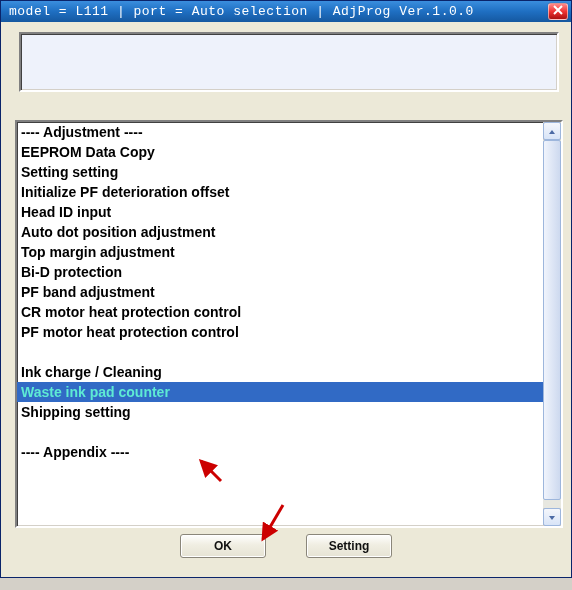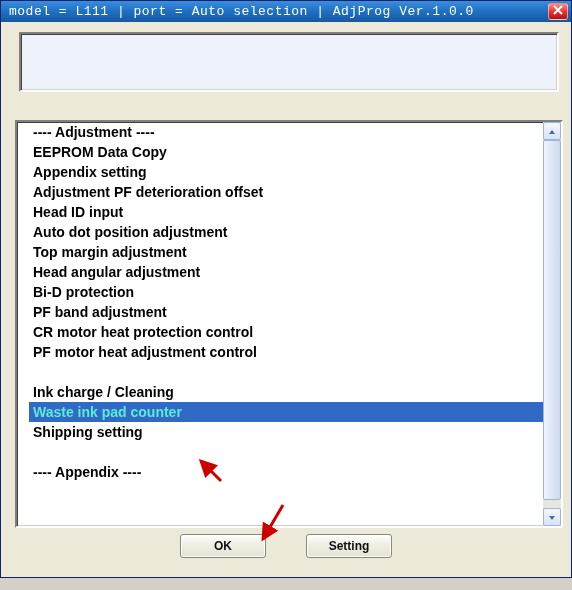--- a/index.html
+++ b/index.html
@@ -65,21 +65,20 @@
     border-left-color: #808080;
     border-right-color: #fff;
     border-bottom-color: #fff;
     box-shadow: inset 1px 1px 0 #404040, inset -1px -1px 0 #d4d0c8;
     background: #fff;
     padding: 0;
   }
   .list-inner {
     width: 100%; height: 100%;
     display: flex;
-    padding-left: 12px;
   }
   .list-items {
     flex: 1 1 auto;
     height: 100%;
     overflow: hidden;
     font-family: Verdana, Tahoma, sans-serif;
     font-size: 14px;
     font-weight: bold;
     color: #000;
     line-height: 20px;
@@ -169,30 +168,29 @@
 
   <div class="content">
 
     <div class="upper-box"></div>
 
     <div class="list-frame">
       <div class="list-inner">
         <div class="list-items" id="list-items">
             <div class="item">---- Adjustment ----</div>
             <div class="item">EEPROM Data Copy</div>
-            <div class="item">Appendix setting</div>
-            <div class="item">Adjustment PF deterioration offset</div>
+            <div class="item">Setting setting</div>
+            <div class="item">Initialize PF deterioration offset</div>
             <div class="item">Head ID input</div>
             <div class="item">Auto dot position adjustment</div>
             <div class="item">Top margin adjustment</div>
-            <div class="item">Head angular adjustment</div>
             <div class="item">Bi-D protection</div>
             <div class="item">PF band adjustment</div>
             <div class="item">CR motor heat protection control</div>
-            <div class="item">PF motor heat adjustment control</div>
+            <div class="item">PF motor heat protection control</div>
             <div class="item"></div>
             <div class="item">Ink charge / Cleaning</div>
             <div class="item selected">Waste ink pad counter</div>
             <div class="item">Shipping setting</div>
             <div class="item"></div>
             <div class="item">---- Appendix ----</div>
           </div>
         <div class="scrollbar">
           <div class="scroll-btn">
             <span>

